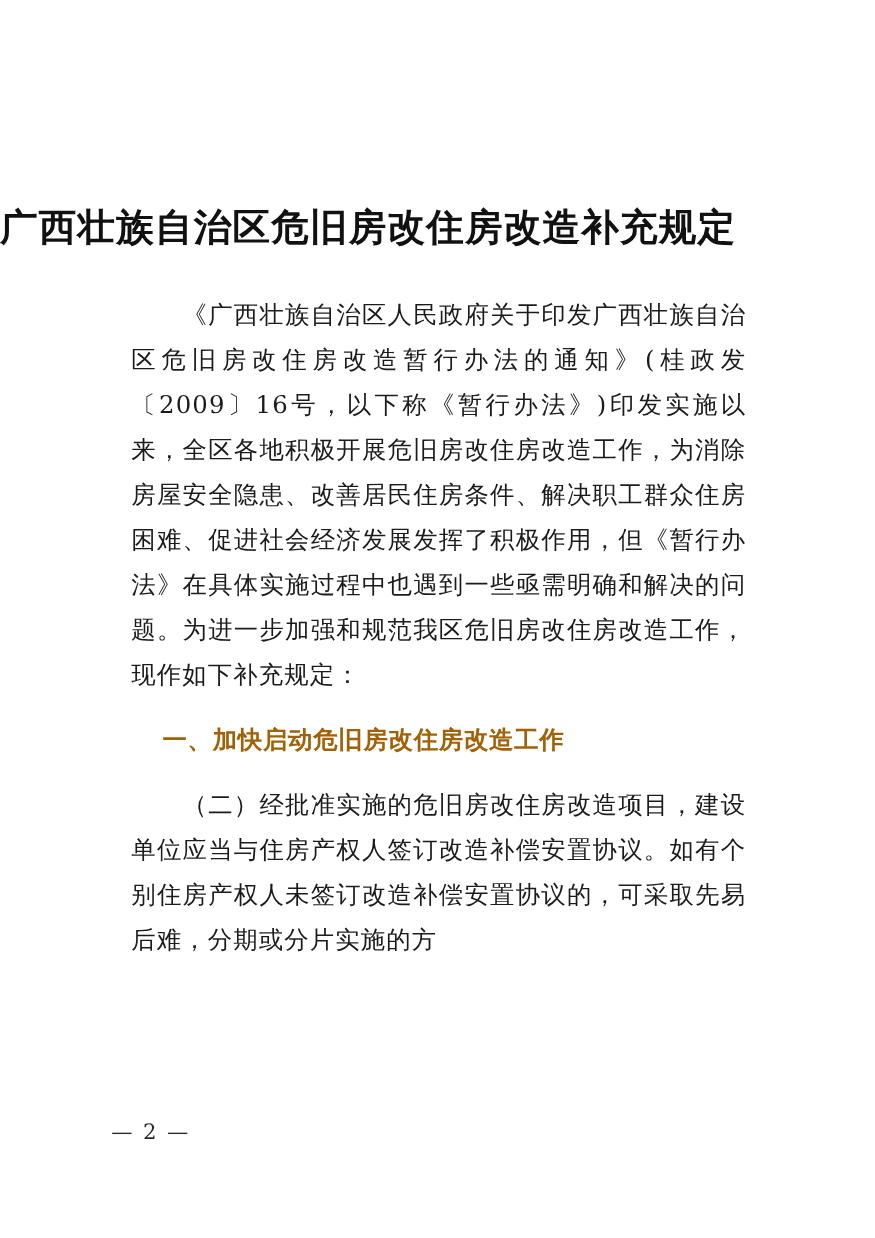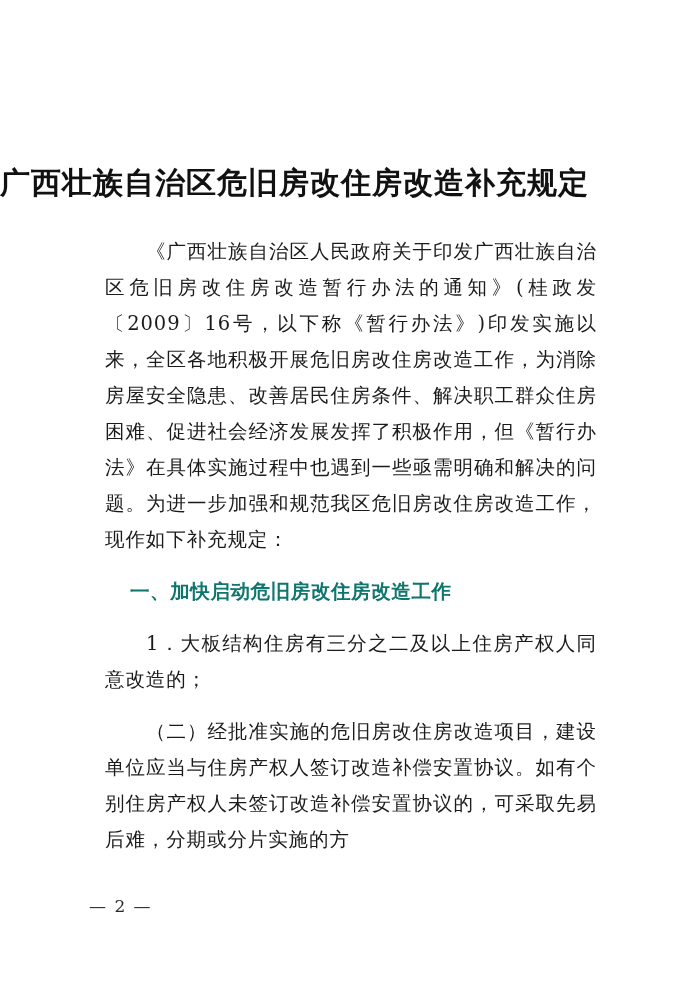--- a/index.html
+++ b/index.html
@@ -52,21 +52,21 @@
     margin: 16px;
     text-indent: 41px;
   }
 
   
   .section-heading {
     font-family: "DejaVu Sans", "Liberation Sans", sans-serif;
     font-weight: bold;
     font-size: 19.5px;
     line-height: 36px;
-    color: #0f766e;
+    color: #a16207;
     letter-spacing: 0.6px;
     margin: 0;
     text-indent: 41px;
     text-align: left;
   }
 
   
   .page-number {
     position: absolute;
     left: 89px;
@@ -85,21 +85,20 @@
 
   <h1 class="doc-title">广西壮族自治区危旧房改住房改造补充规定</h1>
 
   <div class="body-block">
 
     <p class="para">《广西壮族自治区人民政府关于印发广西壮族自治区危旧房改住房改造暂行办法的通知》(桂政发〔2009〕16号，以下称《暂行办法》)印发实施以来，全区各地积极开展危旧房改住房改造工作，为消除房屋安全隐患、改善居民住房条件、解决职工群众住房困难、促进社会经济发展发挥了积极作用，但《暂行办法》在具体实施过程中也遇到一些亟需明确和解决的问题。为进一步加强和规范我区危旧房改住房改造工作，现作如下补充规定：</p>
 
     <p class="section-heading">一、加快启动危旧房改住房改造工作</p>
 
 
-    <p class="para">1．大板结构住房有三分之二及以上住房产权人同意改造的；</p>
 
 
 
     <p class="para">（二）经批准实施的危旧房改住房改造项目，建设单位应当与住房产权人签订改造补偿安置协议。如有个别住房产权人未签订改造补偿安置协议的，可采取先易后难，分期或分片实施的方</p>
 
   </div>
 
   <div class="page-number">— 2 —</div>
 
 </div>

